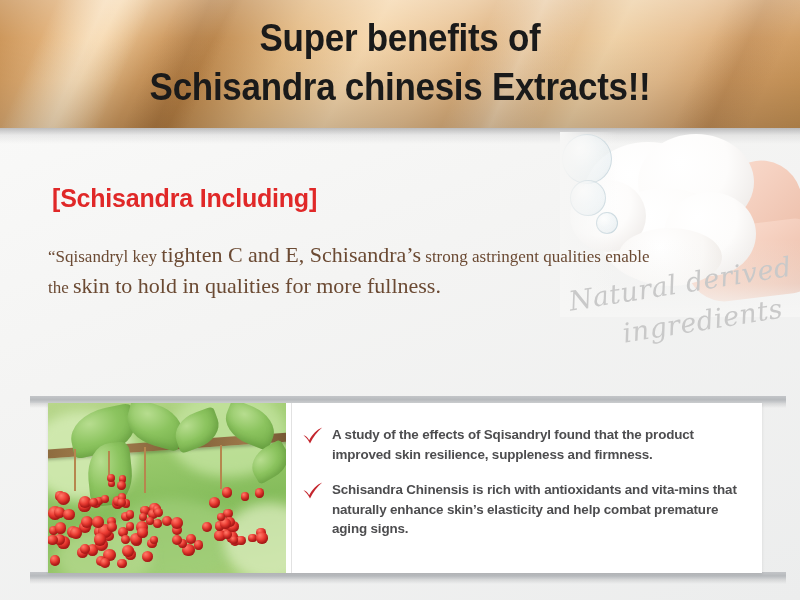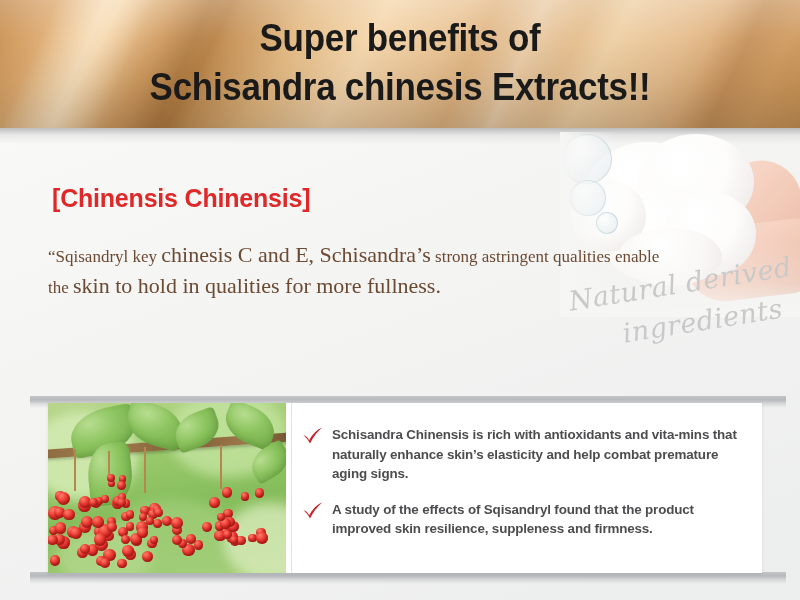--- a/index.html
+++ b/index.html
@@ -381,24 +381,24 @@
     <div class="bubble b2"></div>
     <div class="bubble b3"></div>
     <div class="photo-fade"></div>
   </div>
 
   <div class="watermark">
     <span class="wm-l1">Natural derived</span>
     <span class="wm-l2">ingredients</span>
   </div>
 
-  <div class="section-heading">[Chinensis Chinensis]</div>
+  <div class="section-heading">[Schisandra Including]</div>
 
   <div class="quote">
-    <span>“Sqisandryl key </span><span class="big">chinesis C and E, Schisandra’s</span><span> strong astringent qualities enable the </span><span class="big">skin to hold in qualities for more fullness.</span>
+    <span>“Sqisandryl key </span><span class="big">tighten C and E, Schisandra’s</span><span> strong astringent qualities enable the </span><span class="big">skin to hold in qualities for more fullness.</span>
   </div>
 
 
   <div class="divider divider-top"></div>
   <div class="divider divider-bottom"></div>
 
   <div class="bottom-panel">
 
     <div class="berry-photo">
       <div class="bg-blur bgl1"></div>
@@ -534,28 +534,28 @@
     <div class="panel-divider-v"></div>
 
     <div class="bullets">
 
       <div class="bullet-row">
         <span class="check-icon">
           <svg width="22" height="18" viewBox="0 0 22 18" aria-hidden="true">
             <path d="M1.5 8.2 C3.6 8.6 5.6 10.4 7.2 13.2 C10.4 7.4 14.6 2.8 20.2 0.6 C15.4 4.6 11.2 9.9 8.0 16.6 C6.2 13.0 4.0 10.2 1.5 8.2 Z" fill="#c4262e"></path>
           </svg>
         </span>
-        <span class="bullet-text">Schisandra Chinensis is rich with antioxidants and vita-mins that naturally enhance skin’s elasticity and help combat premature aging signs.</span>
+        <span class="bullet-text">A study of the effects of Sqisandryl found that the product improved skin resilience, suppleness and firmness.</span>
       </div>
 
       <div class="bullet-row">
         <span class="check-icon">
           <svg width="22" height="18" viewBox="0 0 22 18" aria-hidden="true">
             <path d="M1.5 8.2 C3.6 8.6 5.6 10.4 7.2 13.2 C10.4 7.4 14.6 2.8 20.2 0.6 C15.4 4.6 11.2 9.9 8.0 16.6 C6.2 13.0 4.0 10.2 1.5 8.2 Z" fill="#c4262e"></path>
           </svg>
         </span>
-        <span class="bullet-text">A study of the effects of Sqisandryl found that the product improved skin resilience, suppleness and firmness.</span>
+        <span class="bullet-text">Schisandra Chinensis is rich with antioxidants and vita-mins that naturally enhance skin’s elasticity and help combat premature aging signs.</span>
       </div>
 
     </div>
   </div>
 
 </div>
 
 </body></html>

